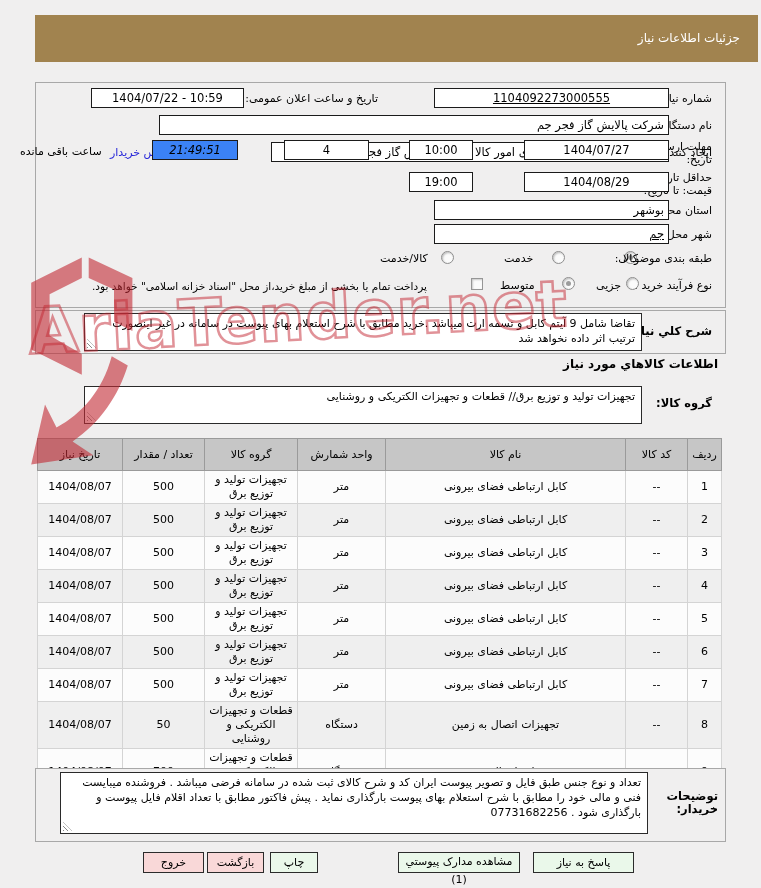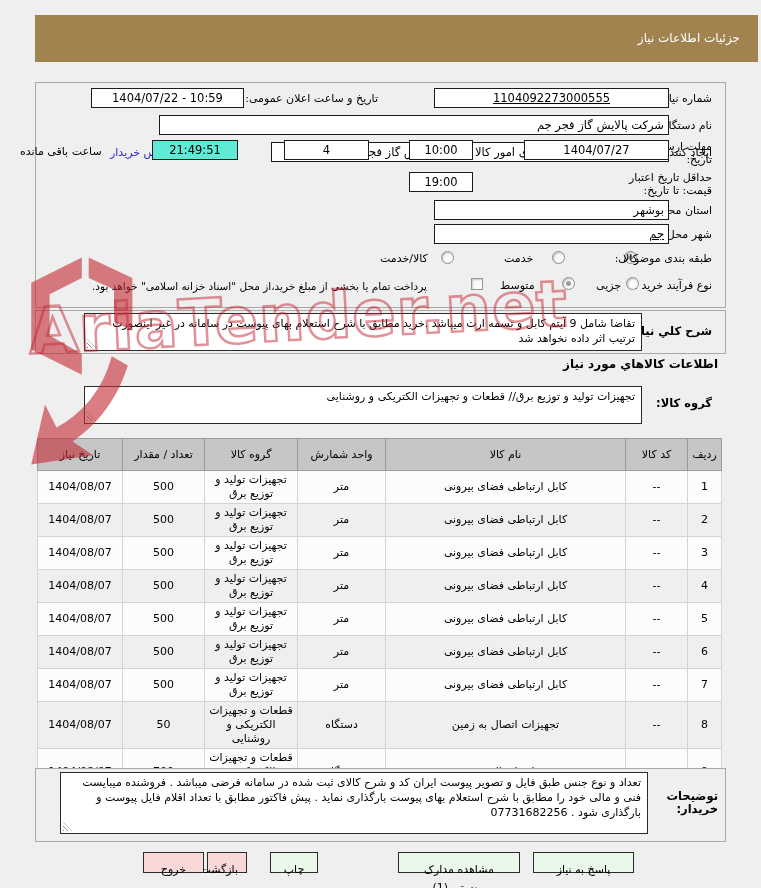--- a/index.html
+++ b/index.html
@@ -12,21 +12,21 @@
   .gbox{position:absolute;border:1px solid #a8a8a8;background:#f0efef;box-sizing:border-box;}
   
   .lbl{position:absolute;font-size:11px;line-height:13px;text-align:right;direction:rtl;white-space:nowrap;}
   .lbl.wrap{white-space:normal;}
   .lbl.bold{font-weight:bold;font-size:11.5px;}
   
   .inp{position:absolute;background:#fff;border:1px solid #1b1b1b;height:20px;line-height:18px;
        font-size:11.5px;box-sizing:border-box;padding:0 4px;overflow:hidden;white-space:nowrap;margin-left:44px;}
   .inp.center{text-align:center;direction:ltr;}
   .inp.rtlval{direction:rtl;text-align:right;}
-  .inp.yellow{background:#5eead4;}
+  .inp.yellow{background:#3b82f6;font-style:italic;}
   .link{position:absolute;font-size:11px;color:#2626d9;white-space:nowrap;cursor:pointer;}
   
   .radio{position:absolute;width:13px;height:13px;border-radius:50%;background:#fbfbfb;
          border:1px solid #8d8d8d;box-sizing:border-box;box-shadow:inset 1px 1px 2px rgba(0,0,0,.25);}
   .radio.sel::after{content:"";position:absolute;inset:3px;border-radius:50%;background:#9c9c9c;}
   .checkbox{position:absolute;width:12px;height:12px;background:#fbfbfb;border:1px solid #969696;
             box-sizing:border-box;box-shadow:inset 1px 1px 2px rgba(0,0,0,.2);}
   
   .tarea{position:absolute;background:#fff;border:1px solid #2a2a2a;box-sizing:border-box;
          font-size:11px;line-height:15px;direction:rtl;text-align:right;padding:2px 6px;overflow:hidden;}
@@ -37,21 +37,21 @@
   .tblwrap{position:absolute;left:38px;top:438px;width:684px;}
   table{border-collapse:collapse;width:684px;table-layout:fixed;direction:rtl;border:1px solid #8a8a8a;}
   th{background:#c6c6c6;border:1px solid #9a9a9a;font-size:11px;font-weight:normal;height:27px;padding:2px 3px;}
   td{border:1px solid #d4d4d4;font-size:11px;line-height:14px;text-align:center;vertical-align:middle;padding:2px 3px;}
   tbody tr{height:31px;}
   tbody tr:nth-child(odd){background:#fcfcfc;}
   tbody tr:nth-child(even){background:#efefef;}
   .ltr{direction:ltr;}
   
   .btn{position:absolute;top:852px;height:21px;border:1px solid #2b2b2b;font-size:11px;
-       font-family:"DejaVu Sans",sans-serif;line-height:18px;text-align:center;cursor:pointer;box-sizing:border-box;padding:8px;}
+       font-family:"DejaVu Sans",sans-serif;line-height:18px;text-align:center;cursor:pointer;box-sizing:border-box;padding:0;}
   .btn.green{background:#eaf8ea;}
   .btn.pink{background:#f9d8d8;}
   
   .wm-text{position:absolute;left:28px;top:276px;width:720px;font-size:64px;font-weight:bold;
            letter-spacing:1px;direction:ltr;text-align:left;transform:rotate(-3deg);
            color:transparent;-webkit-text-stroke:2.5px rgba(196,38,50,.5);pointer-events:none;z-index:50;}
   .wm-logo{position:absolute;left:22px;top:248px;width:115px;height:235px;opacity:.6;pointer-events:none;z-index:50;}
 </style>
 </head>
 <body>
@@ -79,20 +79,21 @@
   <div class="lbl wrap" style="right:49px;top:140px;width:106px;">مهلت ارسال پاسخ: تا تاریخ:</div>
   <div class="inp center" style="left:480px;top:140px;width:145px;">1404/07/27</div>
   <div class="lbl" style="left:438px;top:145px;">ساعت</div>
   <div class="inp center" style="left:365px;top:140px;width:64px;">10:00</div>
   <div class="inp center" style="left:240px;top:140px;width:85px;">4</div>
   <div class="lbl" style="left:201px;top:145px;">روز و</div>
   <div class="inp center yellow" style="left:108px;top:140px;width:86px;">21:49:51</div>
   <div class="lbl" style="left:20px;top:145px;">ساعت باقی مانده</div>
 
   <div class="lbl wrap" style="right:49px;top:171px;width:106px;">حداقل تاریخ اعتبار قیمت: تا تاریخ:</div>
+  <div class="inp center" style="left:480px;top:172px;width:145px;">1404/08/29</div>
   <div class="lbl" style="left:438px;top:177px;">ساعت</div>
   <div class="inp center" style="left:365px;top:172px;width:64px;">19:00</div>
 
   <div class="lbl" style="right:49px;top:204px;">استان محل تحویل:</div>
   <div class="inp rtlval" style="left:390px;top:200px;width:235px;">بوشهر</div>
 
   <div class="lbl" style="right:49px;top:228px;">شهر محل تحویل:</div>
   <div class="inp rtlval" style="left:390px;top:224px;width:235px;text-decoration:underline;">جم</div>
 
   <div class="lbl" style="right:49px;top:252px;">طبقه بندی موضوعی:</div>
@@ -245,21 +246,21 @@
   <div class="gbox" style="left:35px;top:768px;width:691px;height:74px;"></div>
   <div class="lbl bold wrap" style="right:43px;top:790px;width:62px;">توضیحات خریدار:</div>
   <div class="tarea" style="left:60px;top:772px;width:588px;height:62px;">
     <span>تعداد و نوع جنس طبق فایل و تصویر پیوست ایران کد و شرح کالای ثبت شده در سامانه فرضی میباشد . فروشنده میبایست فنی و مالی خود را مطابق با شرح استعلام بهای پیوست بارگذاری نماید . پیش فاکتور مطابق با تعداد اقلام فایل پیوست و بارگذاری شود . 07731682256</span>
     <span class="grip"></span>
   </div>
 
   <button class="btn green" style="left:533px;width:101px;">پاسخ به نیاز</button>
   <button class="btn green" style="left:398px;width:122px;">مشاهده مدارک پیوستي (1)</button>
   <button class="btn green" style="left:270px;width:48px;">چاپ</button>
-  <button class="btn pink" style="left:207px;width:40px;">بازگشت</button>
+  <button class="btn pink" style="left:207px;width:57px;">بازگشت</button>
   <button class="btn pink" style="left:143px;width:61px;">خروج</button>
 
   <div class="wm-text">AriaTender.net</div>
   <svg class="wm-logo" viewBox="0 0 100 200">
     <path d="M8,28 L52,6 L52,24 L24,38 L24,74 L52,90 L52,108 L8,86 Z" fill="#c22a34"></path>
     <path d="M58,6 L96,24 L96,70 L80,62 L80,34 L58,24 Z" fill="#c22a34"></path>
     <path d="M78,92 C70,122 52,142 30,154 L20,134 L8,186 L62,178 L44,166 C68,150 84,126 92,100 Z" fill="#c22a34"></path>
   </svg>
 
 </div>

